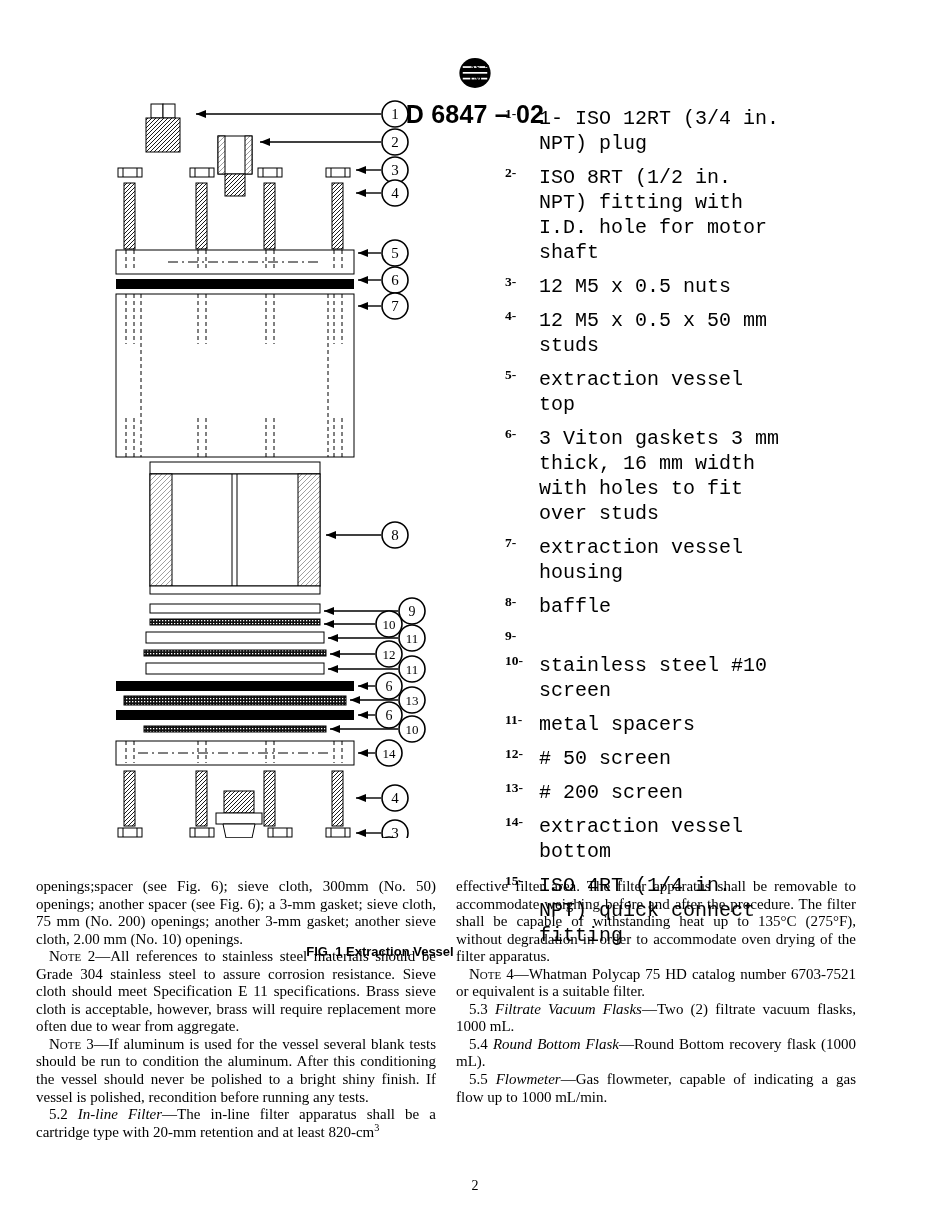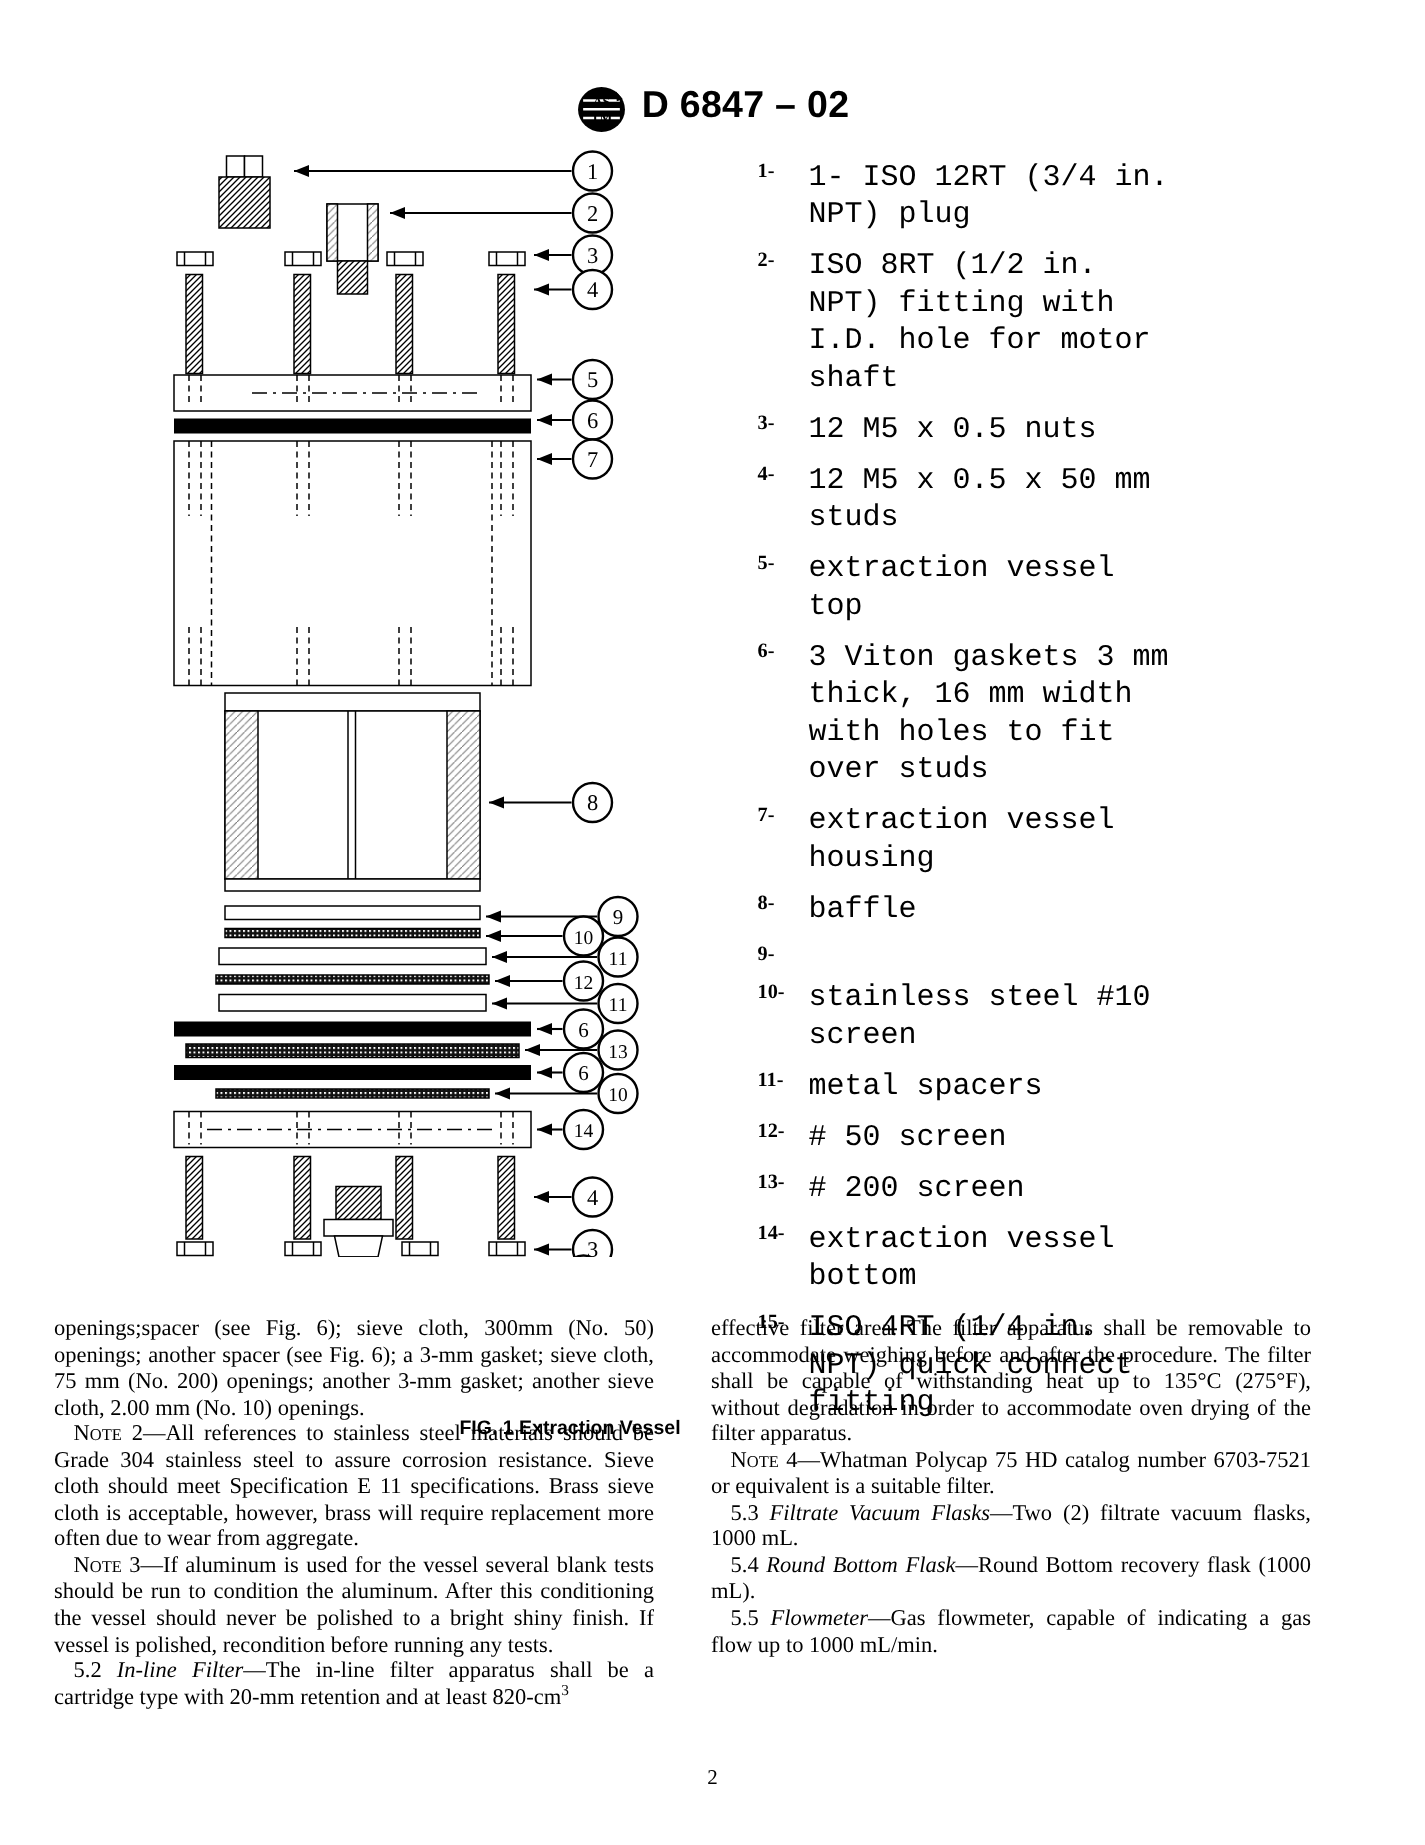--- a/index.html
+++ b/index.html
@@ -11,22 +11,23 @@
     font-family: "Liberation Serif", serif;
     color: #000000;
     position: relative;
     overflow: hidden;
   }
 
   
   .header {
     position: absolute;
     top: 56px; left: 0; width: 950px;
-    display: flex; align-items: flex-start; justify-content: center;
+    display: flex; align-items: center; justify-content: center;
     gap: 10px;
+    flex-direction: column;
   }
   .astm-logo { width: 34px; height: 34px; display:block; }
   .header-title {
     font-family: "Liberation Sans", sans-serif;
     font-size: 25px; font-weight: bold; letter-spacing: .2px;
   }
 
   
   .figure-wrap {
     position: absolute; top: 98px; left: 0; width: 950px; height: 770px;
@@ -50,21 +51,21 @@
     position: absolute; top: 846px; left: 0; width: 760px;
     text-align: center;
     font-family: "Liberation Sans", sans-serif;
     font-size: 13px; font-weight: bold;
   }
 
   
   .columns {
     position: absolute; top: 878px; left: 36px;
     width: 878px; height: 290px;
-    display: flex; gap: 38px;
+    display: flex; gap: 20px;
   }
   .col { width: 400px; }
   .col p {
     margin: 0;
     font-size: 15px; line-height: 1.17;
     text-align: justify;
     text-justify: inter-word;
   }
   .col p.indent { text-indent: 13px; }
   .note {

